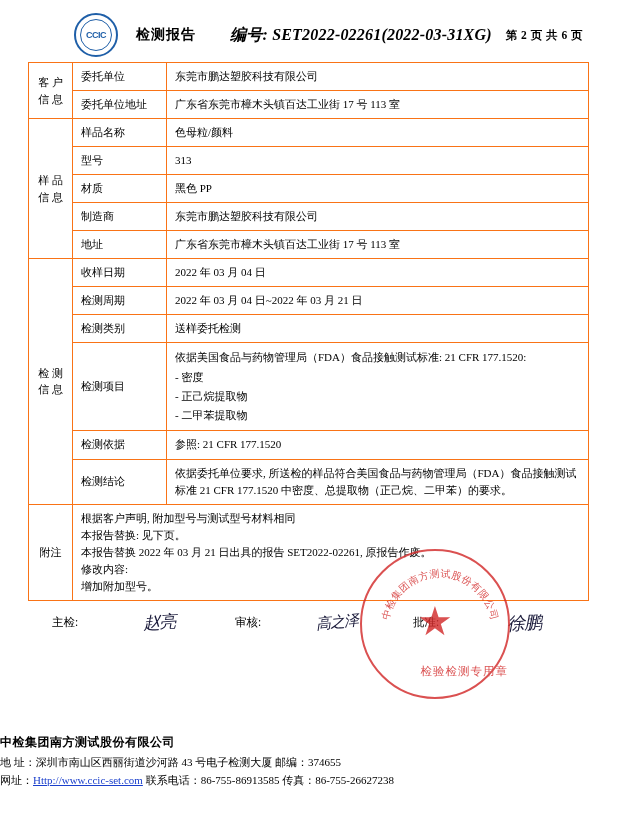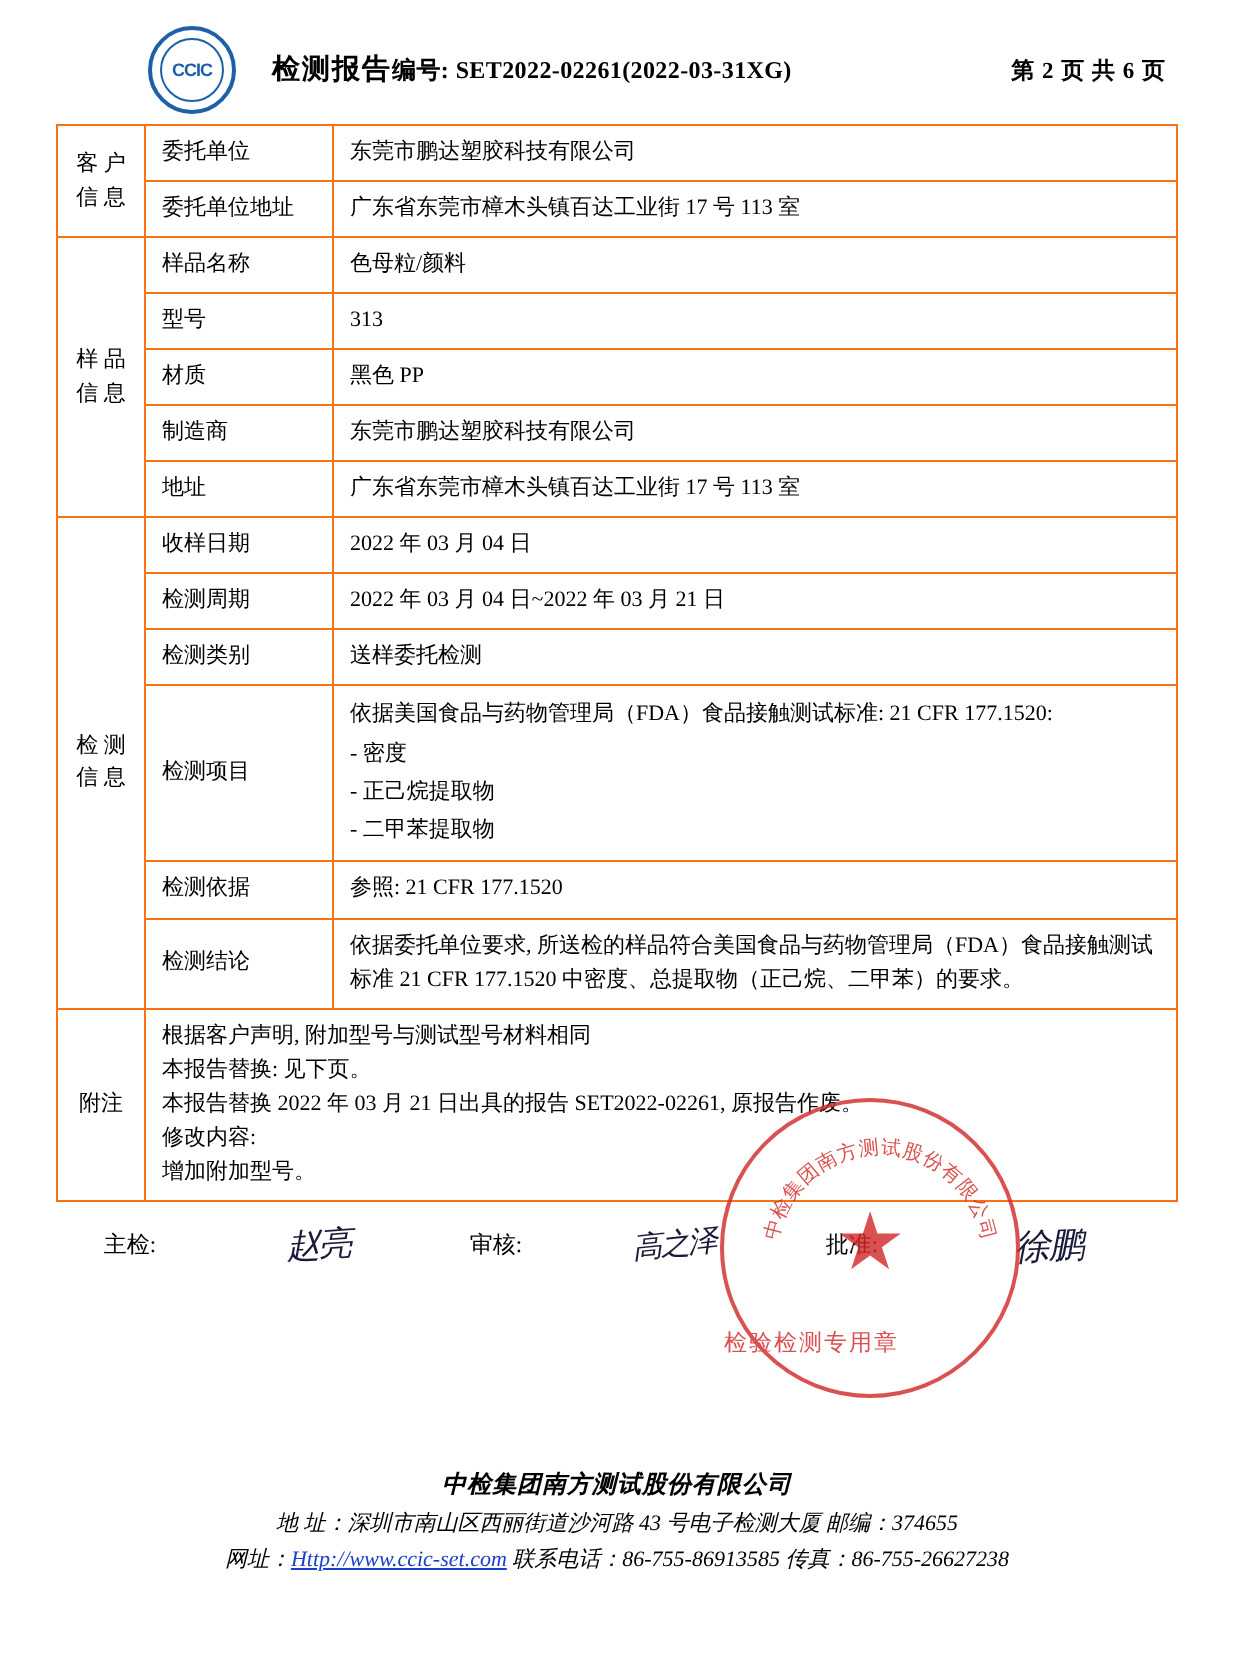--- a/index.html
+++ b/index.html
@@ -57,25 +57,27 @@
     font-size: 9px;
     font-weight: bold;
     color: #1f5fa8;
     letter-spacing: -0.5px;
     z-index: 2;
   }
   .doc-title {
     font-size: 14px;
     font-weight: bold;
     letter-spacing: 1px;
+    margin-right: 34px;
   }
   .report-no {
-    font-size: 12px;
+    font-size: 16px;
     font-weight: bold;
     letter-spacing: 0.2px;
+    font-style: italic;
   }
   .report-no .lbl { font-weight: bold; }
   .page-no {
     margin-left: auto;
     font-size: 11.5px;
     font-weight: bold;
     letter-spacing: 0.5px;
     padding-right: 6px;
     text-align: center;
   }
@@ -180,21 +182,21 @@
     top: 50%;
     transform: translate(-50%, -56%);
     font-size: 40px;
     color: #d32b2b;
     line-height: 1;
   }
   .stamp .bottom-text {
     position: absolute;
     left: 0; right: 0;
     bottom: 18px;
-    text-align: left;
+    text-align: right;
     font-size: 11.5px;
     color: #d32b2b;
     font-family: "Liberation Sans", sans-serif;
     letter-spacing: 1px;
   }
   .stamp .arc {
     position: absolute;
     left: 0; right: 0; top: 10px;
     text-align: center;
     font-size: 9px;
@@ -205,24 +207,22 @@
     transform-origin: 50% 62px;
     font-size: 10px;
     font-family: "Liberation Sans", sans-serif;
   }
 
   
   .footer {
     position: absolute;
     left: 0; right: 0;
     bottom: 16px;
-    text-align: center;
     font-size: 11px;
     line-height: 1.65;
-    font-style: italic;
   }
   .footer .co {
     font-weight: bold;
     font-size: 12px;
     letter-spacing: 0.5px;
   }
   .footer a {
     color: #1a3fcc;
     text-decoration: underline;
   }

